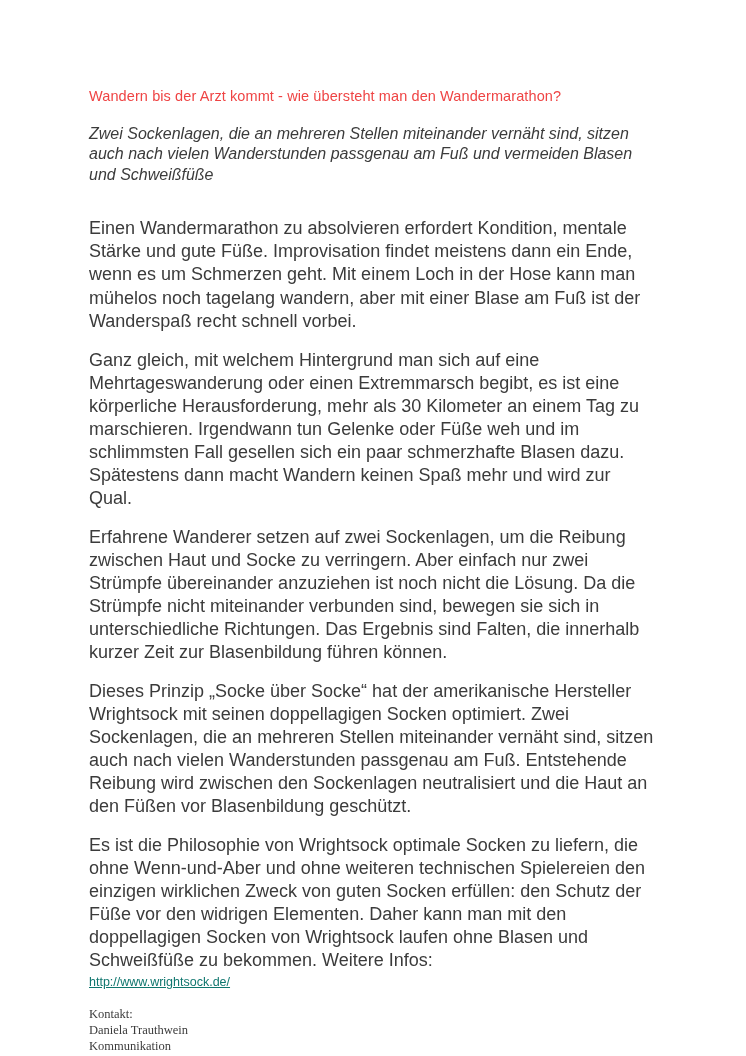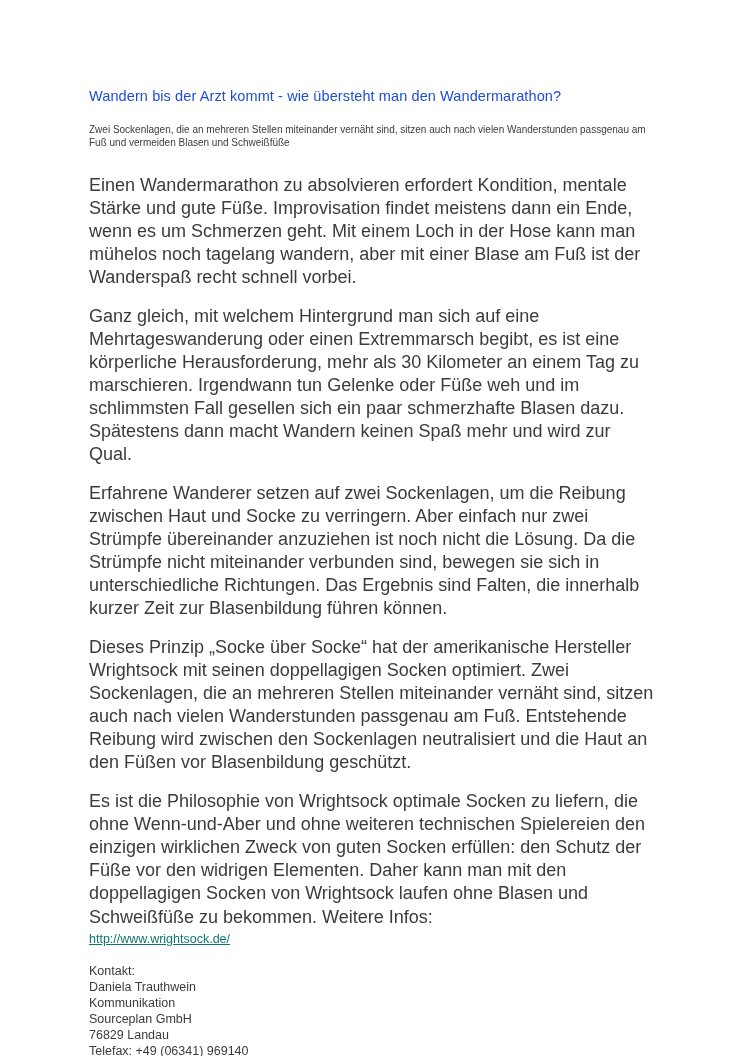--- a/index.html
+++ b/index.html
@@ -12,28 +12,29 @@
   }
   .page {
     width: 746px;
     min-height: 1056px;
     padding: 88px 88px 40px 89px;
     background: #ffffff;
   }
   .title {
     font-size: 14.5px;
     font-weight: normal;
-    color: #1d4ed8;
+    color: #ef4444;
     margin-bottom: 20px;
     letter-spacing: 0.1px;
   }
   .subtitle {
-    font-size: 10px;
+    font-style: italic;
+    font-size: 16px;
     line-height: 1.28;
-    margin-bottom: 24px;
+    margin-bottom: 32px;
   }
   .para {
     font-size: 18px;
     line-height: 1.28;
     margin-bottom: 16px;
   }
   .para.tight { margin-bottom: 0; }
   a.link {
     color: #0f766e;
     text-decoration: underline;
@@ -41,21 +42,21 @@
     line-height: 1.28;
     display: inline-block;
   }
   .link-line { margin-bottom: 16px; }
   .contact-block {
     font-size: 12.5px;
     line-height: 1.28;
     margin-top: 16px;
     margin-bottom: 16px;
   }
-  .contact-line { display: block; }
+  .contact-line { display: block; font-family: Liberation Serif, serif; }
   .keywords {
     font-size: 12.5px;
     line-height: 1.28;
     margin-top: 30px;
   }
 </style>
 </head>
 <body>
 
 <div class="page">

